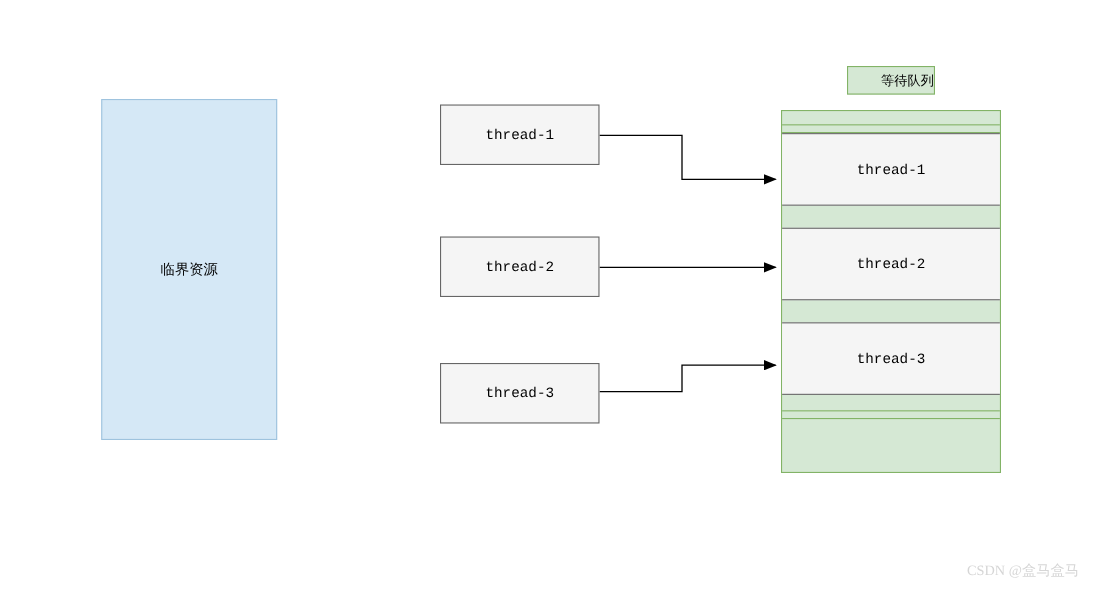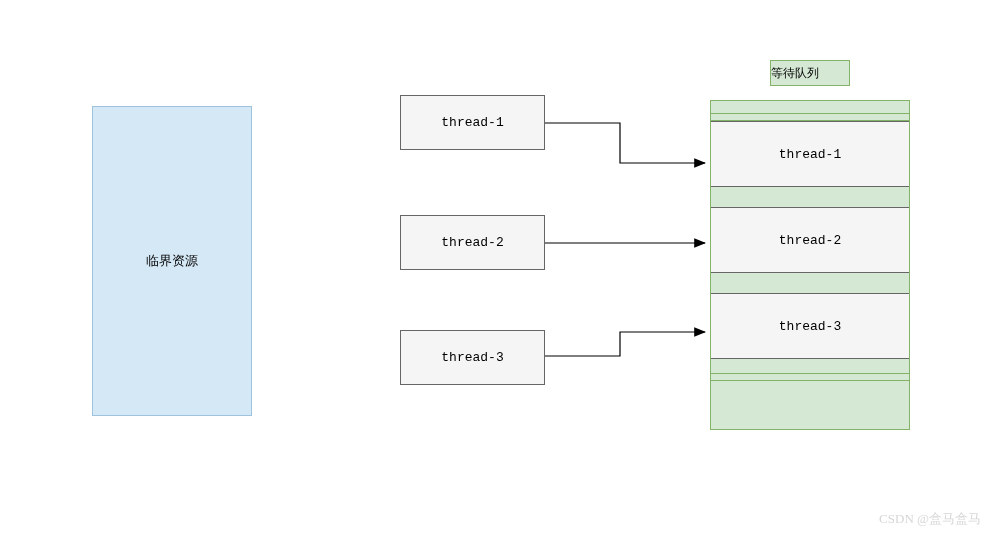--- a/index.html
+++ b/index.html
@@ -16,21 +16,20 @@
       top: 90px;
       width: 160px;
       height: 310px;
       background: #d5e8f6;
       border: 1px solid #9ec3de;
       display: flex;
       align-items: center;
       justify-content: center;
       font-size: 13px;
       color: #000;
-      margin-top: 16px;
     }
     .thread-box {
       position: absolute;
       width: 145px;
       height: 55px;
       background: #f5f5f5;
       border: 1px solid #666;
       display: flex;
       align-items: center;
       justify-content: center;
@@ -39,21 +38,21 @@
       color: #000;
     }
     .queue-label {
       position: absolute;
       width: 80px;
       height: 26px;
       background: #d5e8d4;
       border: 1px solid #82b366;
       display: flex;
       align-items: center;
-      justify-content: flex-start;
+      justify-content: flex-end;
       font-size: 12px;
       color: #000;
     }
     .queue-container {
       position: absolute;
       left: 710px;
       top: 100px;
       width: 200px;
       height: 330px;
       background: #d5e8d4;

